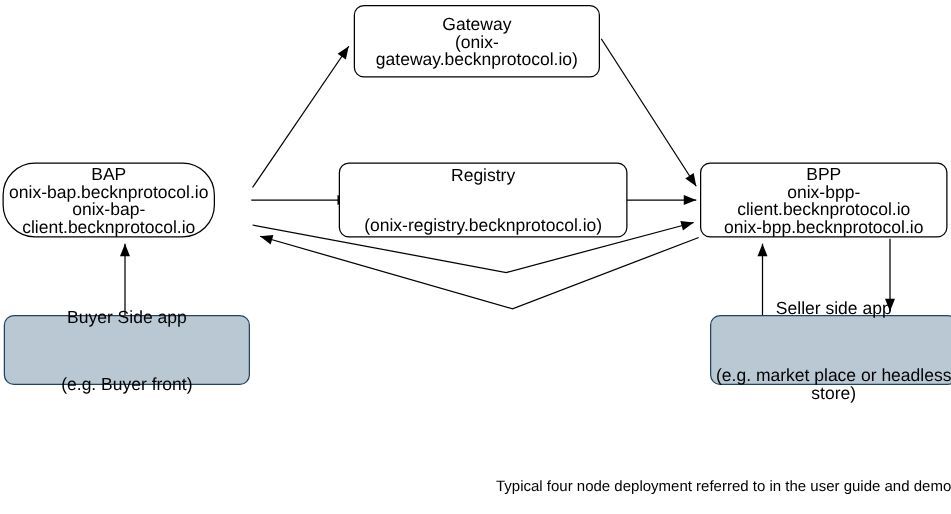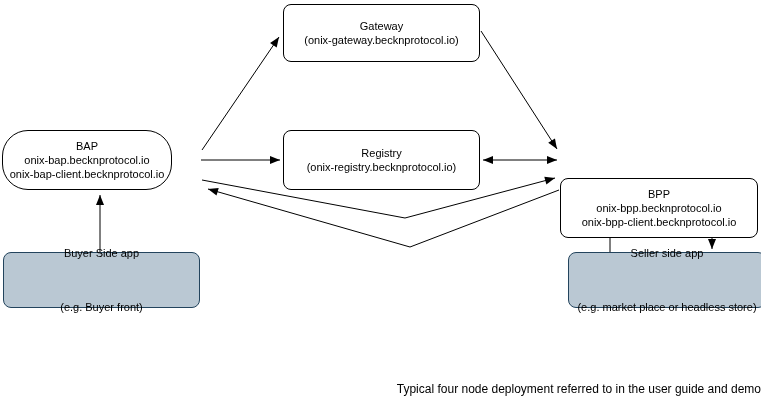--- a/index.html
+++ b/index.html
@@ -22,33 +22,33 @@
     position: absolute;
     box-sizing: border-box;
     background: #ffffff;
     border: 1px solid #000000;
     border-radius: 8px;
     display: flex;
     flex-direction: column;
     justify-content: center;
     align-items: center;
     text-align: center;
-    font-size: 11px;
+    font-size: 14px;
     line-height: 14px;
     padding: 2px;
   }
   .node.app {
     background: #bac8d3;
     border-color: #23445d;
     gap: 40px;
   }
   #node-gateway  { left: 283px; top: 4px;   width: 197px; height: 58px; }
   #node-bap      { left: 2px;   top: 130px; width: 170px; height: 60px; border-radius: 26px; }
-  #node-registry { left: 283px; top: 130px; width: 197px; height: 60px; }
-  #node-bpp      { left: 560px; top: 130px; width: 198px; height: 60px; margin-top: 48px; }
+  #node-registry { left: 271px; top: 130px; width: 231px; height: 60px; justify-content: space-between; }
+  #node-bpp      { left: 560px; top: 130px; width: 198px; height: 60px; }
   #node-buyer    { left: 3px;   top: 252px; width: 197px; height: 56px; }
   #node-seller   { left: 568px; top: 252px; width: 198px; height: 56px; }
   .caption {
     position: absolute;
     left: 0; top: 382px;
     width: 100%;
     text-align: right;
     font-size: 12px;
     line-height: 14px;
   }
@@ -88,22 +88,22 @@
     <div>onix-bap-client.becknprotocol.io</div>
   </div>
 
   <div class="node" id="node-registry">
     <div>Registry</div>
     <div>(onix-registry.becknprotocol.io)</div>
   </div>
 
   <div class="node" id="node-bpp">
     <div>BPP</div>
+    <div>onix-bpp-client.becknprotocol.io</div>
     <div>onix-bpp.becknprotocol.io</div>
-    <div>onix-bpp-client.becknprotocol.io</div>
   </div>
 
   <div class="node app" id="node-buyer">
     <div>Buyer Side app</div>
     <div>(e.g. Buyer front)</div>
   </div>
 
   <div class="node app" id="node-seller">
     <div>Seller side app</div>
     <div>(e.g. market place or headless store)</div>

